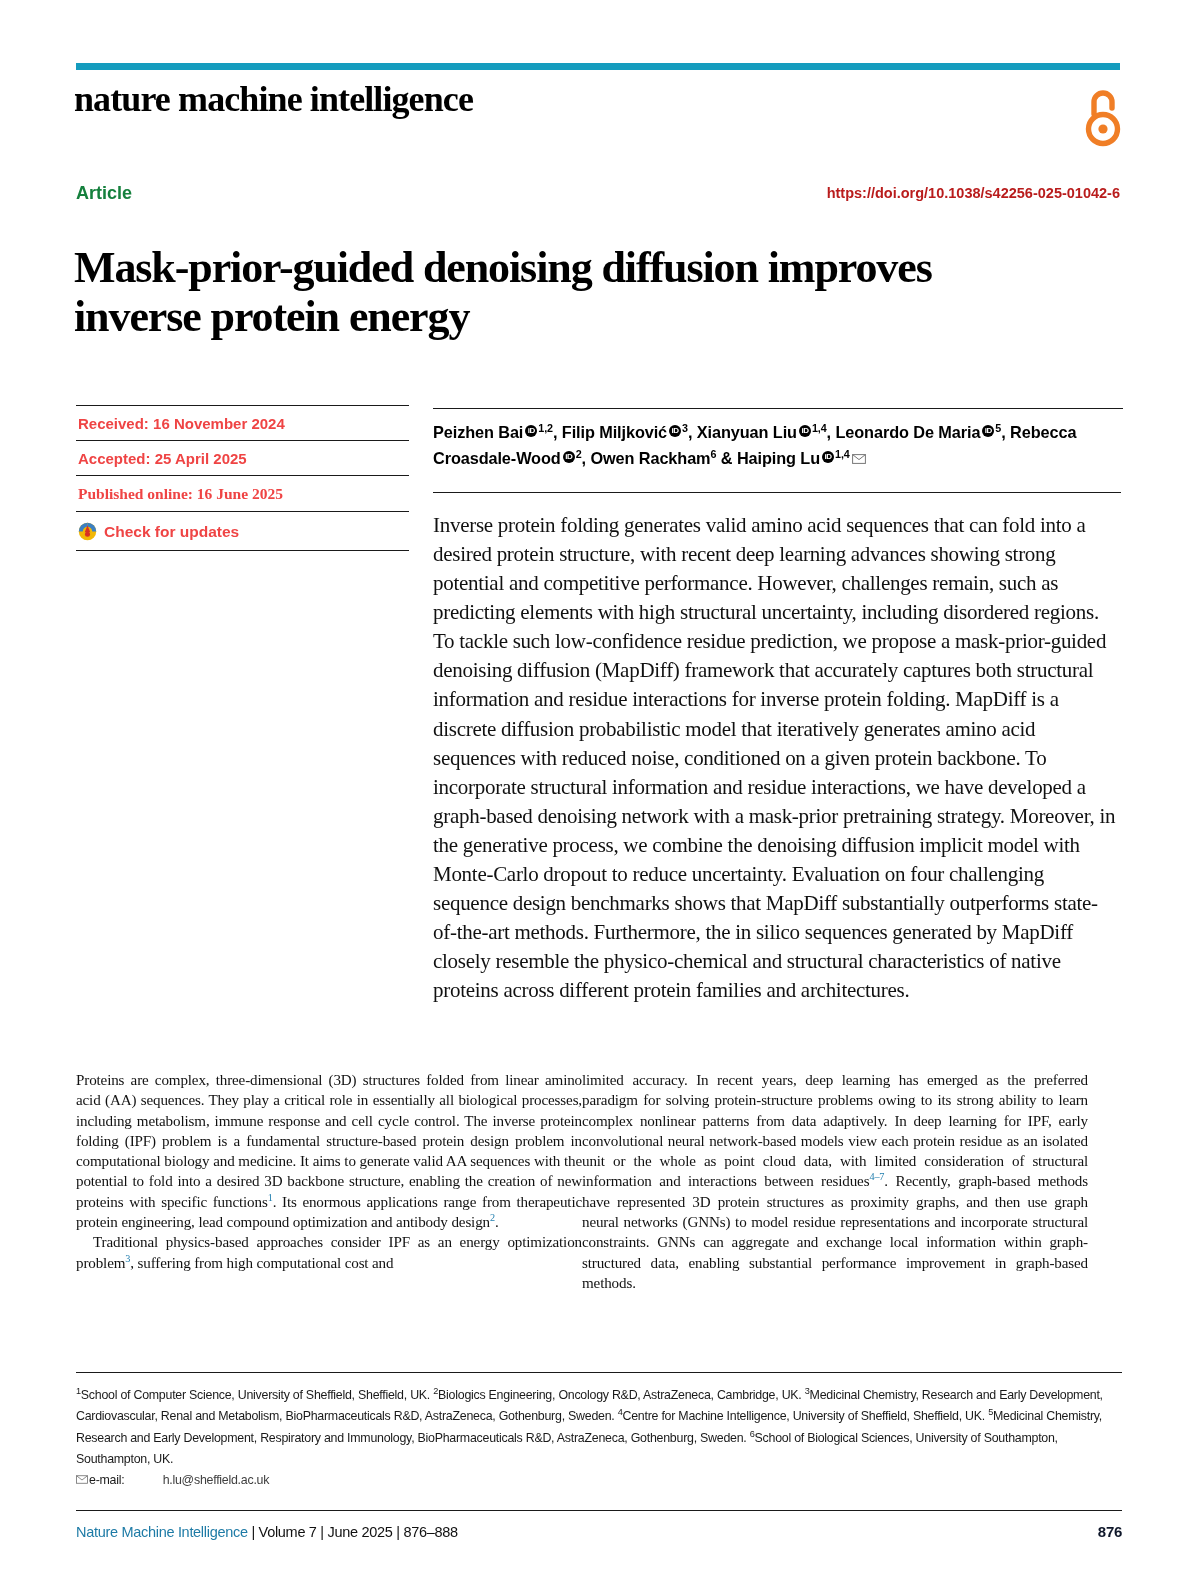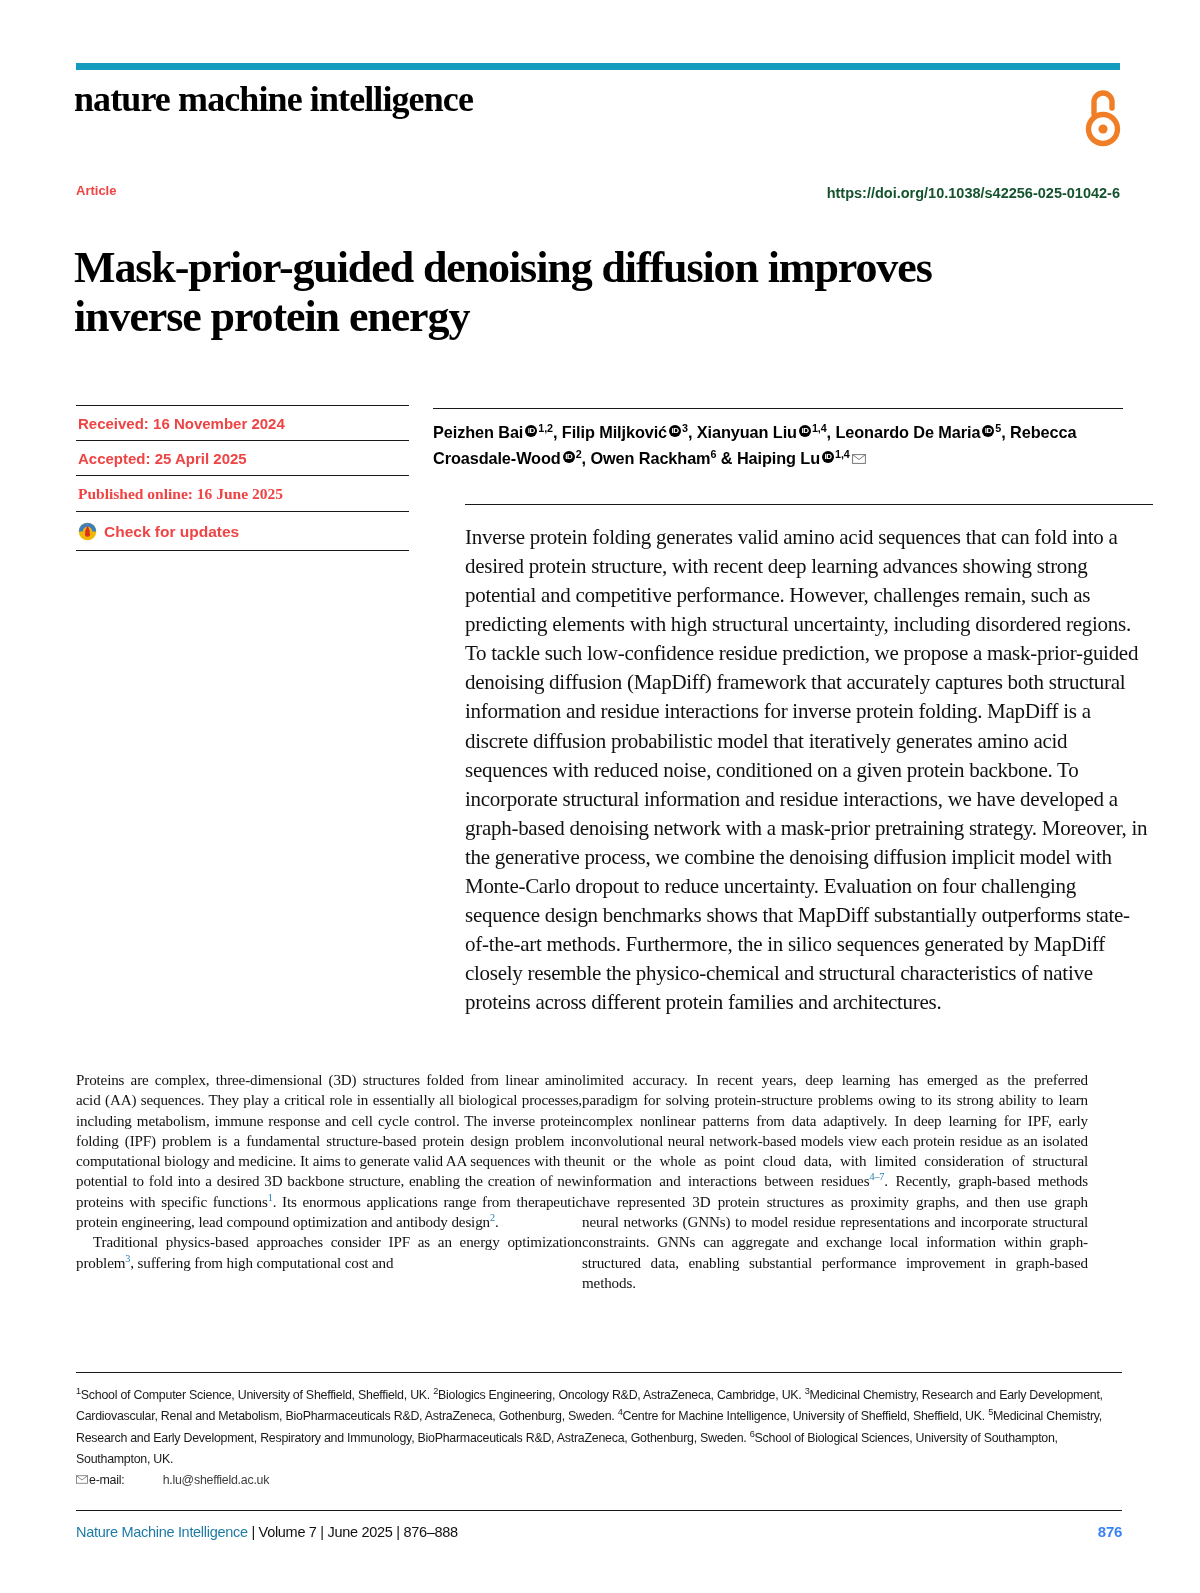--- a/index.html
+++ b/index.html
@@ -53,31 +53,31 @@
     height: 60px;
   }
 
   
   .article-label {
     position: absolute;
     left: 76px;
     top: 183px;
     font-family: "Liberation Sans", sans-serif;
     font-weight: 700;
-    font-size: 13px;
-    color: #ef4444;
+    font-size: 18px;
+    color: #15803d;
   }
   .doi-link {
     position: absolute;
     right: 80px;
     top: 185px;
     font-family: "Liberation Sans", sans-serif;
     font-size: 14.5px;
     font-weight: 600;
-    color: #14532d;
+    color: #b91c1c;
     text-decoration: none;
     white-space: nowrap;
   }
 
   
   .title {
     position: absolute;
     left: 74px;
     top: 215px;
     width: 960px;
@@ -179,31 +179,30 @@
     width: 14px;
     height: 10px;
     vertical-align: 0px;
     margin-left: 2px;
   }
 
   
   .abstract {
     position: absolute;
     left: 433px;
-    top: 504px;
+    top: 492px;
     width: 688px;
     border-top: 1.3px solid #1a1a1a;
     padding-top: 18px;
     font-family: "Liberation Serif", serif;
     font-size: 21px;
     line-height: 1.385;
     color: #111;
     text-align: left;
     letter-spacing: -0.28px;
-    margin-left: 32px;
   }
 
   
   .body-cols {
     position: absolute;
     left: 76px;
     top: 1070px;
     width: 1046px;
     display: flex;
   }
@@ -270,21 +269,21 @@
     padding-top: 12px;
     display: flex;
     align-items: baseline;
     justify-content: space-between;
     font-family: "Liberation Sans", sans-serif;
     font-size: 14.5px;
     letter-spacing: -0.3px;
   }
   .footer-left { color: #111; font-weight: 400; }
   .footer-journal { color: #1E7BA6; font-weight: 400; }
-  .footer-page { font-weight: 700; font-size: 15px; color: #3b82f6; }
+  .footer-page { font-weight: 700; font-size: 15px; color: #0f172a; }
 </style>
 </head>
 <body>
 
 <div class="page">
 
   <div class="teal-rule"></div>
   <div class="journal-name">nature machine intelligence</div>
 
   <svg class="oa-logo" viewBox="0 0 38 60" xmlns="http://www.w3.org/2000/svg">

